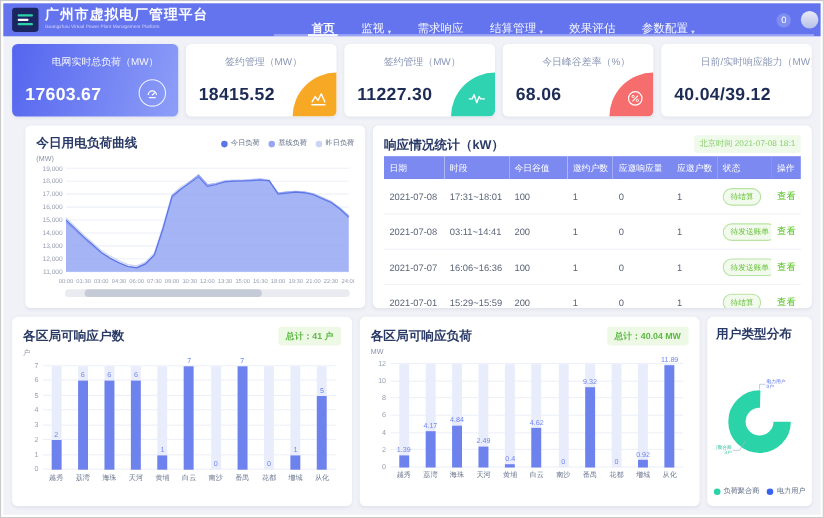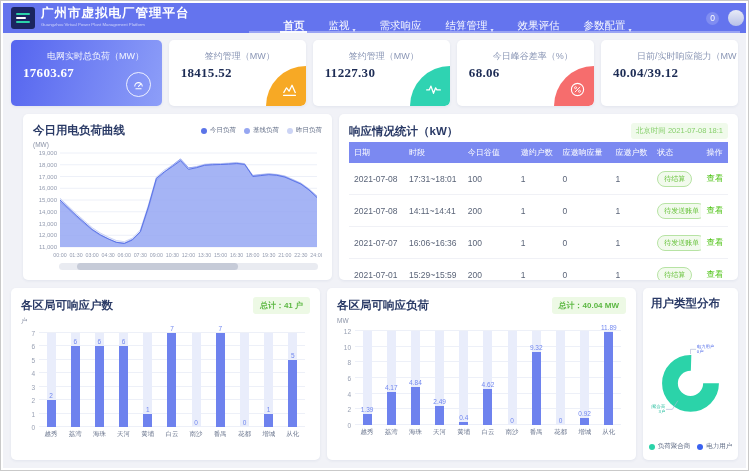--- a/index.html
+++ b/index.html
@@ -37,21 +37,21 @@
 
   
   main { flex: 1; padding: 7px 8px 8px; display: flex; flex-direction: column; gap: 8px; overflow: hidden; }
 
   
   .cards { display: flex; gap: 7px; height: 66px; flex: 0 0 auto; }
   .card { flex: 1; background: #fff; border-radius: 5px; position: relative; padding: 10px 12px; box-shadow: 0 1px 3px rgba(30,50,120,.07); overflow: hidden; }
   .card.primary { flex: 1.12; background: linear-gradient(105deg,#5565ef,#8d9ef8); }
   .card-label { font-size: 9px; color: #8a96b5; white-space: nowrap; margin-left: 24px; }
   .card.primary .card-label { color: rgba(255,255,255,.93); }
-  .card-value { font-size: 13px; font-weight: bold; color: #1d2c55; margin-top: 2px; letter-spacing: .3px; font-family: Liberation Serif, serif; }
+  .card-value { font-size: 16px; font-weight: bold; color: #1d2c55; margin-top: 15px; letter-spacing: .3px; }
   .card.primary .card-value { color: #fff; }
   .icon-ring { position: absolute; right: 11px; bottom: 9px; width: 25px; height: 25px; border: 1.4px solid rgba(255,255,255,.85); border-radius: 50%; display: flex; align-items: center; justify-content: center; }
   .icon-ring svg { width: 15px; height: 15px; }
   .corner-icon { position: absolute; right: 0; bottom: 0; width: 40px; height: 40px; border-radius: 100% 0 5px 0; display: flex; align-items: center; justify-content: center; padding: 7px 0 0 7px; }
   .corner-icon svg { width: 17px; height: 17px; }
 
   
   .row-mid { display: flex; gap: 7px; height: 166px; flex: 0 0 auto; padding-left: 12px; }
   .row-bot { display: flex; gap: 7px; flex: 1; min-height: 0; }
   .panel { background: #fff; border-radius: 5px; box-shadow: 0 1px 3px rgba(30,50,120,.07); padding: 9px 10px; position: relative; }
@@ -300,21 +300,21 @@
                 <td>17:31~18:01</td>
                 <td>100</td>
                 <td>1</td>
                 <td>0</td>
                 <td>1</td>
                 <td><span class="status-pill">待结算</span></td>
                 <td><span class="view-link">查看</span></td>
               </tr>
               <tr>
                 <td>2021-07-08</td>
-                <td>14:11~14:41</td>
+                <td>03:11~14:41</td>
                 <td>200</td>
                 <td>1</td>
                 <td>0</td>
                 <td>1</td>
                 <td><span class="status-pill">待发送账单</span></td>
                 <td><span class="view-link">查看</span></td>
               </tr>
               <tr>
                 <td>2021-07-07</td>
                 <td>16:06~16:36</td>

